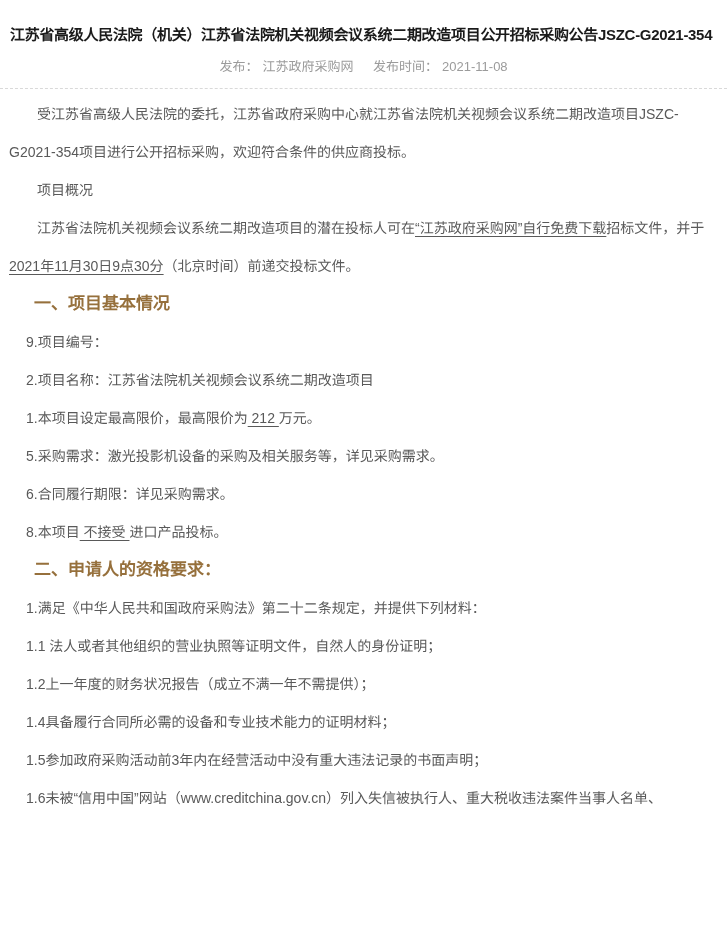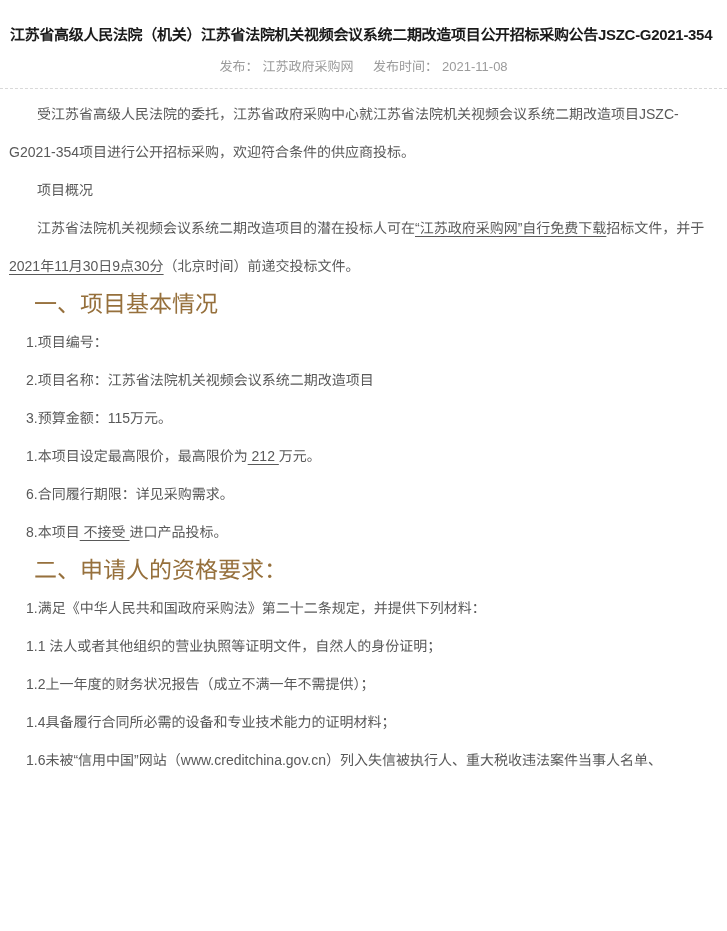--- a/index.html
+++ b/index.html
@@ -38,22 +38,22 @@
     font-size:14px;
     color:#595959;
     line-height:38px;
   }
   .doc-body p{margin:0;}
   .p-center{text-indent:2em;}
   .p-indent{text-indent:2em;}
   .item{padding-left:17px;}
   .sec-heading{
     padding-left:25px;
-    font-size:23px;
-    font-weight:normal;
+    font-size:17px;
+    font-weight:bold;
     color:#96703c;
     line-height:38px;
   }
   .u{text-decoration:underline;text-underline-offset:3px;}
 </style>
 </head>
 <body>
 
 <div class="page">
 
@@ -63,27 +63,28 @@
       <span>发布：</span><span>江苏政府采购网</span>
       <span style="margin-left:14px;">发布时间：</span><span>2021-11-08</span>
     </p>
   </div>
 
   <div class="doc-body">
       <p class="p-center"><span>受江苏省高级人民法院的委托，江苏省政府采购中心就江苏省法院机关视频会议系统二期改造项目JSZC-G2021-354项目进行公开招标采购，欢迎符合条件的供应商投标。</span></p>
       <p class="p-indent"><span>项目概况</span></p>
       <p class="p-indent"><span>江苏省法院机关视频会议系统二期改造项目的潜在投标人可在</span><span class="u">“江苏政府采购网”自行免费下载</span><span>招标文件，并于</span><span class="u">2021年11月30日9点30分</span><span>（北京时间）前递交投标文件。</span></p>
       <p class="sec-heading" style="color: rgb(150, 112, 60);"><span>一、项目基本情况</span></p>
-      <p class="item"><span>1.项目编号：</span></p>
+      <p class="item"><span>9.项目编号：</span></p>
       <p class="item"><span>2.项目名称：江苏省法院机关视频会议系统二期改造项目</span></p>
-      <p class="item"><span>3.预算金额：115万元。</span></p>
       <p class="item"><span>1.本项目设定最高限价，最高限价为</span><span class="u"> 212 </span><span>万元。</span></p>
+      <p class="item"><span>5.采购需求：激光投影机设备的采购及相关服务等，详见采购需求。</span></p>
       <p class="item"><span>6.合同履行期限：详见采购需求。</span></p>
       <p class="item"><span>8.本项目</span><span class="u"> 不接受 </span><span>进口产品投标。</span></p>
       <p class="sec-heading" style="color: rgb(150, 112, 60);"><span>二、申请人的资格要求：</span></p>
       <p class="item"><span>1.满足《中华人民共和国政府采购法》第二十二条规定，并提供下列材料：</span></p>
       <p class="item"><span>1.1 法人或者其他组织的营业执照等证明文件，自然人的身份证明；</span></p>
       <p class="item"><span>1.2上一年度的财务状况报告（成立不满一年不需提供）；</span></p>
       <p class="item"><span>1.4具备履行合同所必需的设备和专业技术能力的证明材料；</span></p>
+      <p class="item"><span>1.5参加政府采购活动前3年内在经营活动中没有重大违法记录的书面声明；</span></p>
       <p class="item"><span>1.6未被“信用中国”网站（www.creditchina.gov.cn）列入失信被执行人、重大税收违法案件当事人名单、</span></p>
     </div>
 
 </div>
 
 </body></html>

